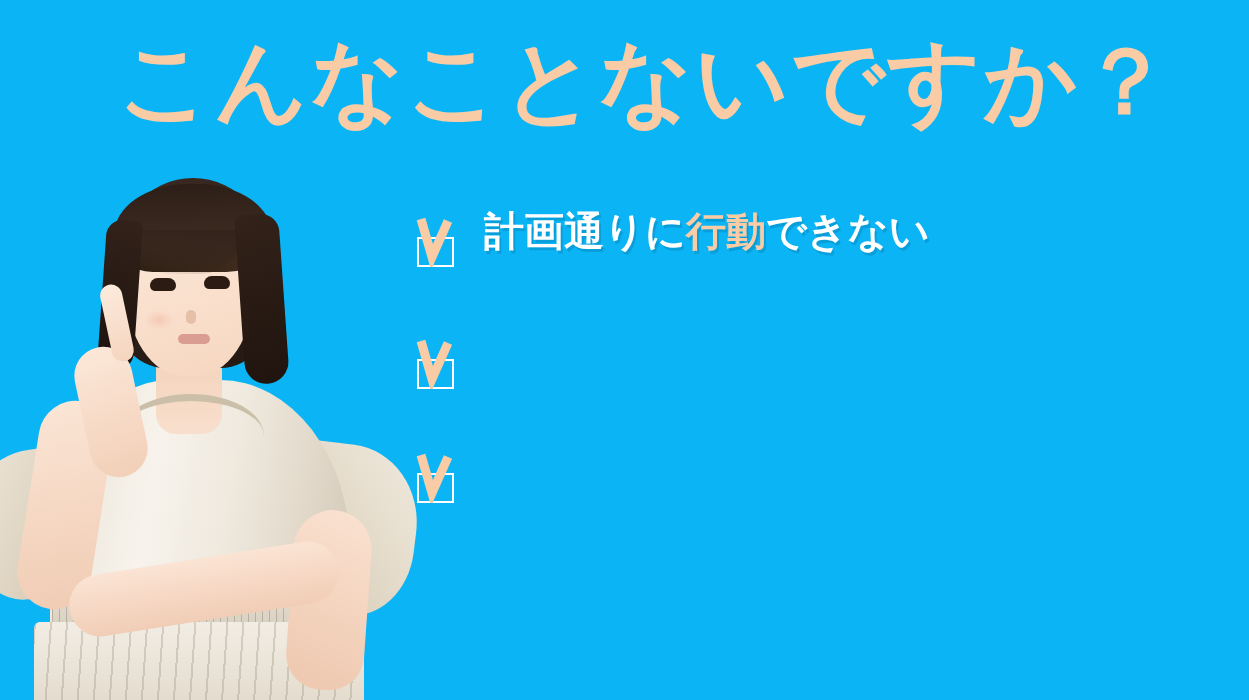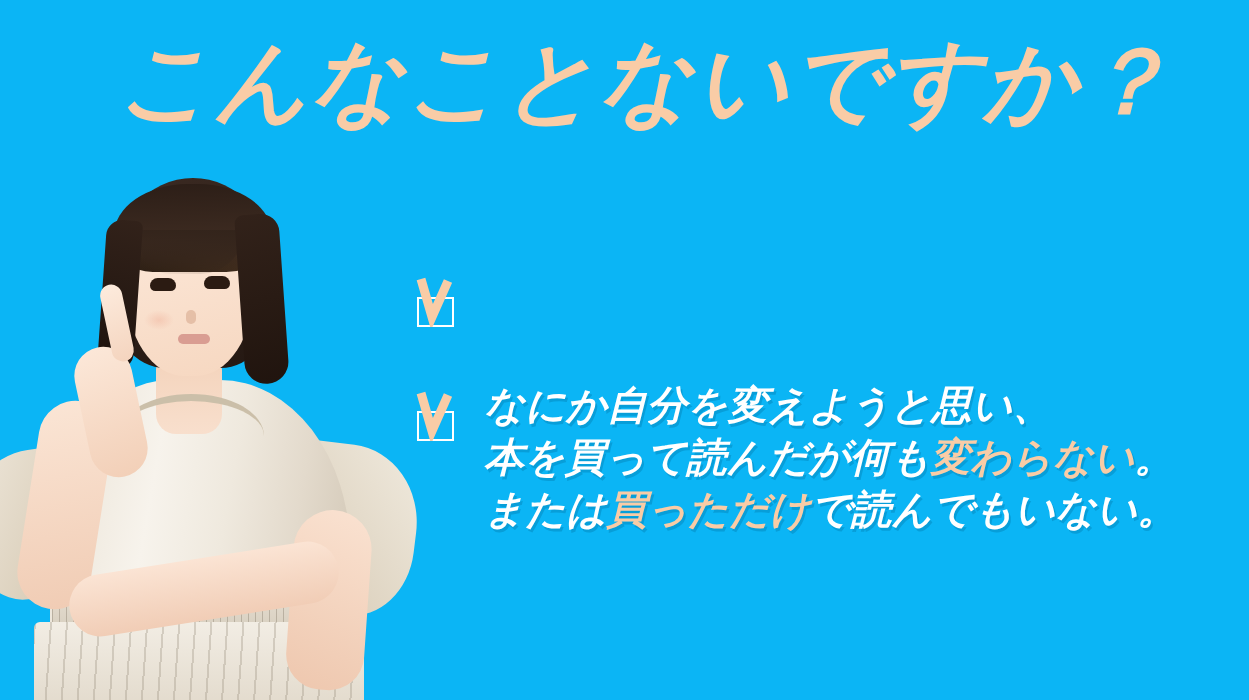--- a/index.html
+++ b/index.html
@@ -16,21 +16,20 @@
     background:#0BB5F5;
     position:relative;
   }
 
   #stage {
     position:relative;
     width:1249px;
     height:700px;
     background:#0BB5F5;
     overflow:hidden;
-    font-style:italic;
   }
 
   
   .title {
     position:absolute;
     left:118px;
     top:26px;
     width:1020px;
     height:112px;
     line-height:112px;
@@ -388,38 +387,44 @@
     <div class="p-side-r"></div>
     <div class="p-arm-r"></div>
     <div class="p-arm-l"></div>
     <div class="p-arm-fore"></div>
     <div class="p-forearm-l"></div>
     <div class="p-finger"></div>
   </div>
 
   <div class="bullets">
 
+    <div class="bullet b1">
+      <div class="checkbox">
+        <div class="box"></div>
+        <svg class="tick" viewBox="0 0 46 52" aria-hidden="true">
+          <path d="M11 4 L22 42 L38 6" fill="none" stroke="#F9CCA6" stroke-width="9" stroke-linecap="butt" stroke-linejoin="miter"></path>
+        </svg>
+      </div>
+      <div class="btext">
+          <div><span>計画通りに</span><span class="hl">行動</span><span>できない</span></div>
+        </div>
+    </div>
 
     <div class="bullet b2">
       <div class="checkbox">
         <div class="box"></div>
         <svg class="tick" viewBox="0 0 46 52" aria-hidden="true">
           <path d="M11 4 L22 42 L38 6" fill="none" stroke="#F9CCA6" stroke-width="9" stroke-linecap="butt" stroke-linejoin="miter"></path>
         </svg>
       </div>
     </div>
 
     <div class="bullet b3">
       <div class="checkbox">
         <div class="box"></div>
         <svg class="tick" viewBox="0 0 46 52" aria-hidden="true">
           <path d="M11 4 L22 42 L38 6" fill="none" stroke="#F9CCA6" stroke-width="9" stroke-linecap="butt" stroke-linejoin="miter"></path>
         </svg>
       </div>
-      <div class="btext">
-          <div><span>なにか自分を変えようと思い、</span></div>
-          <div><span>本を買って読んだが何も</span><span class="hl">変わらない</span><span>。</span></div>
-          <div><span>または</span><span class="hl">買っただけ</span><span>で読んでもいない。</span></div>
-        </div>
     </div>
 
   </div>
 </div>
 
 </body></html>

